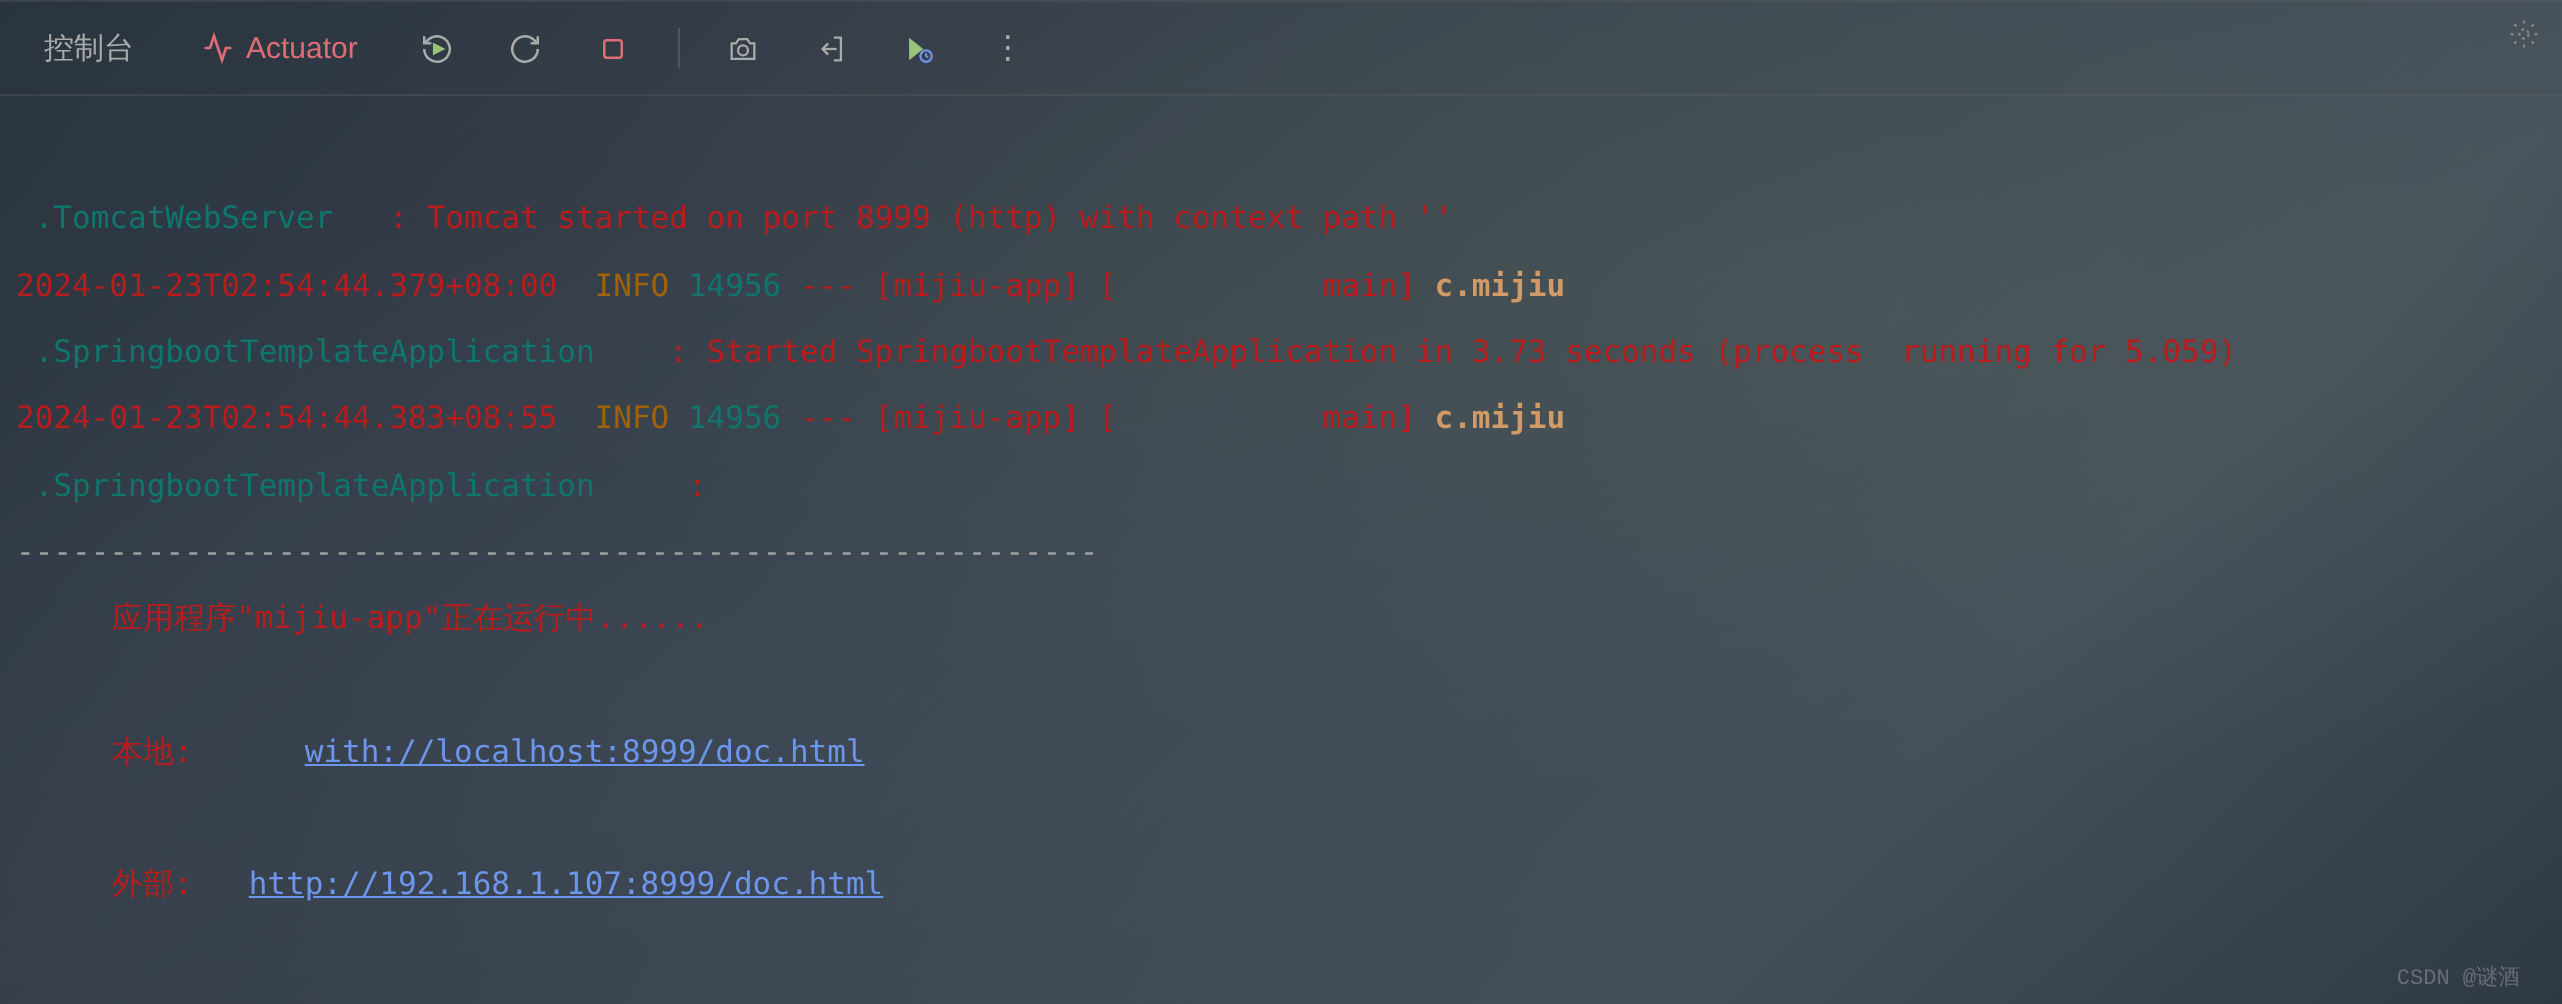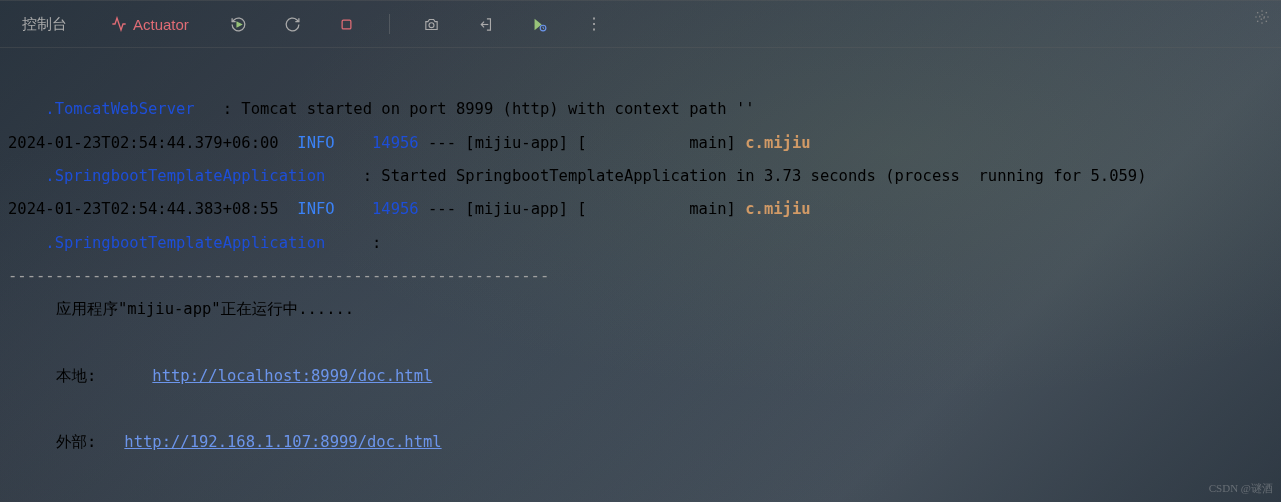--- a/index.html
+++ b/index.html
@@ -27,21 +27,21 @@
     }
     .toolbar {
       position: relative;
       z-index: 1;
       height: 48px;
       display: flex;
       align-items: center;
       padding: 0 10px;
       border-bottom: 1px solid rgba(100,100,100,0.3);
       border-top: 1px solid rgba(100,100,100,0.3);
-      gap: 18px;
+      gap: 8px;
     }
     .tab {
       padding: 6px 12px;
       color: #aaa;
       font-family: "Microsoft YaHei", sans-serif;
       font-size: 15px;
       cursor: pointer;
     }
     .actuator {
       display: flex;
@@ -80,24 +80,24 @@
     .console {
       position: relative;
       z-index: 1;
       padding: 12px 8px;
       font-size: 15.5px;
       line-height: 2.15;
       font-family: "Consolas", "Monaco", monospace;
       white-space: pre-wrap;
       word-break: break-all;
     }
-    .magenta { color: #1d4ed8; margin-left: 28px; }
-    .green { color: #3b82f6; }
+    .magenta { color: #0f766e; }
+    .green { color: #a16207; }
     .orange { color: #d19a66; font-weight: bold; }
-    .gray { color: #000000; }
+    .gray { color: #b91c1c; }
     .link {
       color: #6c95eb;
       text-decoration: underline;
       cursor: pointer;
     }
     .dashes {
       letter-spacing: 0;
       color: #a0a0a0;
     }
     .indent {
@@ -110,24 +110,24 @@
       position: absolute;
       top: 8px;
       right: 10px;
       z-index: 2;
       color: #888;
       cursor: pointer;
     }
     .watermark {
       position: absolute;
       bottom: 6px;
-      right: 8px;
+      right: 21px;
       font-size: 11px;
       color: rgba(200,200,200,0.35);
-      font-family: Liberation Serif, serif;
+      font-family: Liberation Mono, monospace;
       z-index: 3;
     }
   </style>
 </head>
 <body>
 <div class="bg-overlay"></div>
 
 <div class="expand-btn">
   <svg width="18" height="18" viewBox="0 0 24 24" fill="none" stroke="currentColor" stroke-width="1.5">
     <circle cx="12" cy="12" r="3" stroke-dasharray="2 2"></circle>
@@ -184,25 +184,25 @@
       <path d="M17 15v2l1.5 1" stroke="#6c95eb" stroke-width="1.4"></path>
     </svg>
   </div>
   <div class="icon-btn">
     <div class="vdots">⋮</div>
   </div>
 </div>
 
 <div class="console">
 <span class="gray"> </span><span class="magenta">.TomcatWebServer</span><span class="gray">   </span><span class="gray">: Tomcat started on port 8999 (http) with context path ''</span>
-<span class="gray">2024-01-23T02:54:44.379+06:00</span><span class="gray">  </span><span class="green">INFO</span><span class="gray"> </span><span class="magenta">14956</span><span class="gray"> </span><span class="gray">--- [mijiu-app] [           main] </span><span class="orange">c.mijiu</span>
+<span class="gray">2024-01-23T02:54:44.379+08:00</span><span class="gray">  </span><span class="green">INFO</span><span class="gray"> </span><span class="magenta">14956</span><span class="gray"> </span><span class="gray">--- [mijiu-app] [           main] </span><span class="orange">c.mijiu</span>
 <span class="gray"> </span><span class="magenta">.SpringbootTemplateApplication</span><span class="gray">    </span><span class="gray">: Started SpringbootTemplateApplication in 3.73 seconds (process  running for 5.059)</span>
 <span class="gray">2024-01-23T02:54:44.383+08:55</span><span class="gray">  </span><span class="green">INFO</span><span class="gray"> </span><span class="magenta">14956</span><span class="gray"> </span><span class="gray">--- [mijiu-app] [           main] </span><span class="orange">c.mijiu</span>
 <span class="gray"> </span><span class="magenta">.SpringbootTemplateApplication</span><span class="gray">     </span><span class="gray">:</span>
 <span class="dashes">----------------------------------------------------------</span>
 <div class="indent pad-line"><span class="gray">应用程序"mijiu-app"正在运行中......</span></div>
-<div class="indent pad-line"><span class="gray">本地:</span><span class="gray">      </span><span class="link">http://localhost:8999/doc.html</span></div>
+<div class="indent pad-line"><span class="gray">本地:</span><span class="gray">      </span><span class="link">with://localhost:8999/doc.html</span></div>
 <div class="indent pad-line"><span class="gray">外部:</span><span class="gray">   </span><span class="link">http://192.168.1.107:8999/doc.html</span></div>
 
 
 </div>
 
 <div class="watermark">CSDN @谜酒</div>
 
 </body></html>

